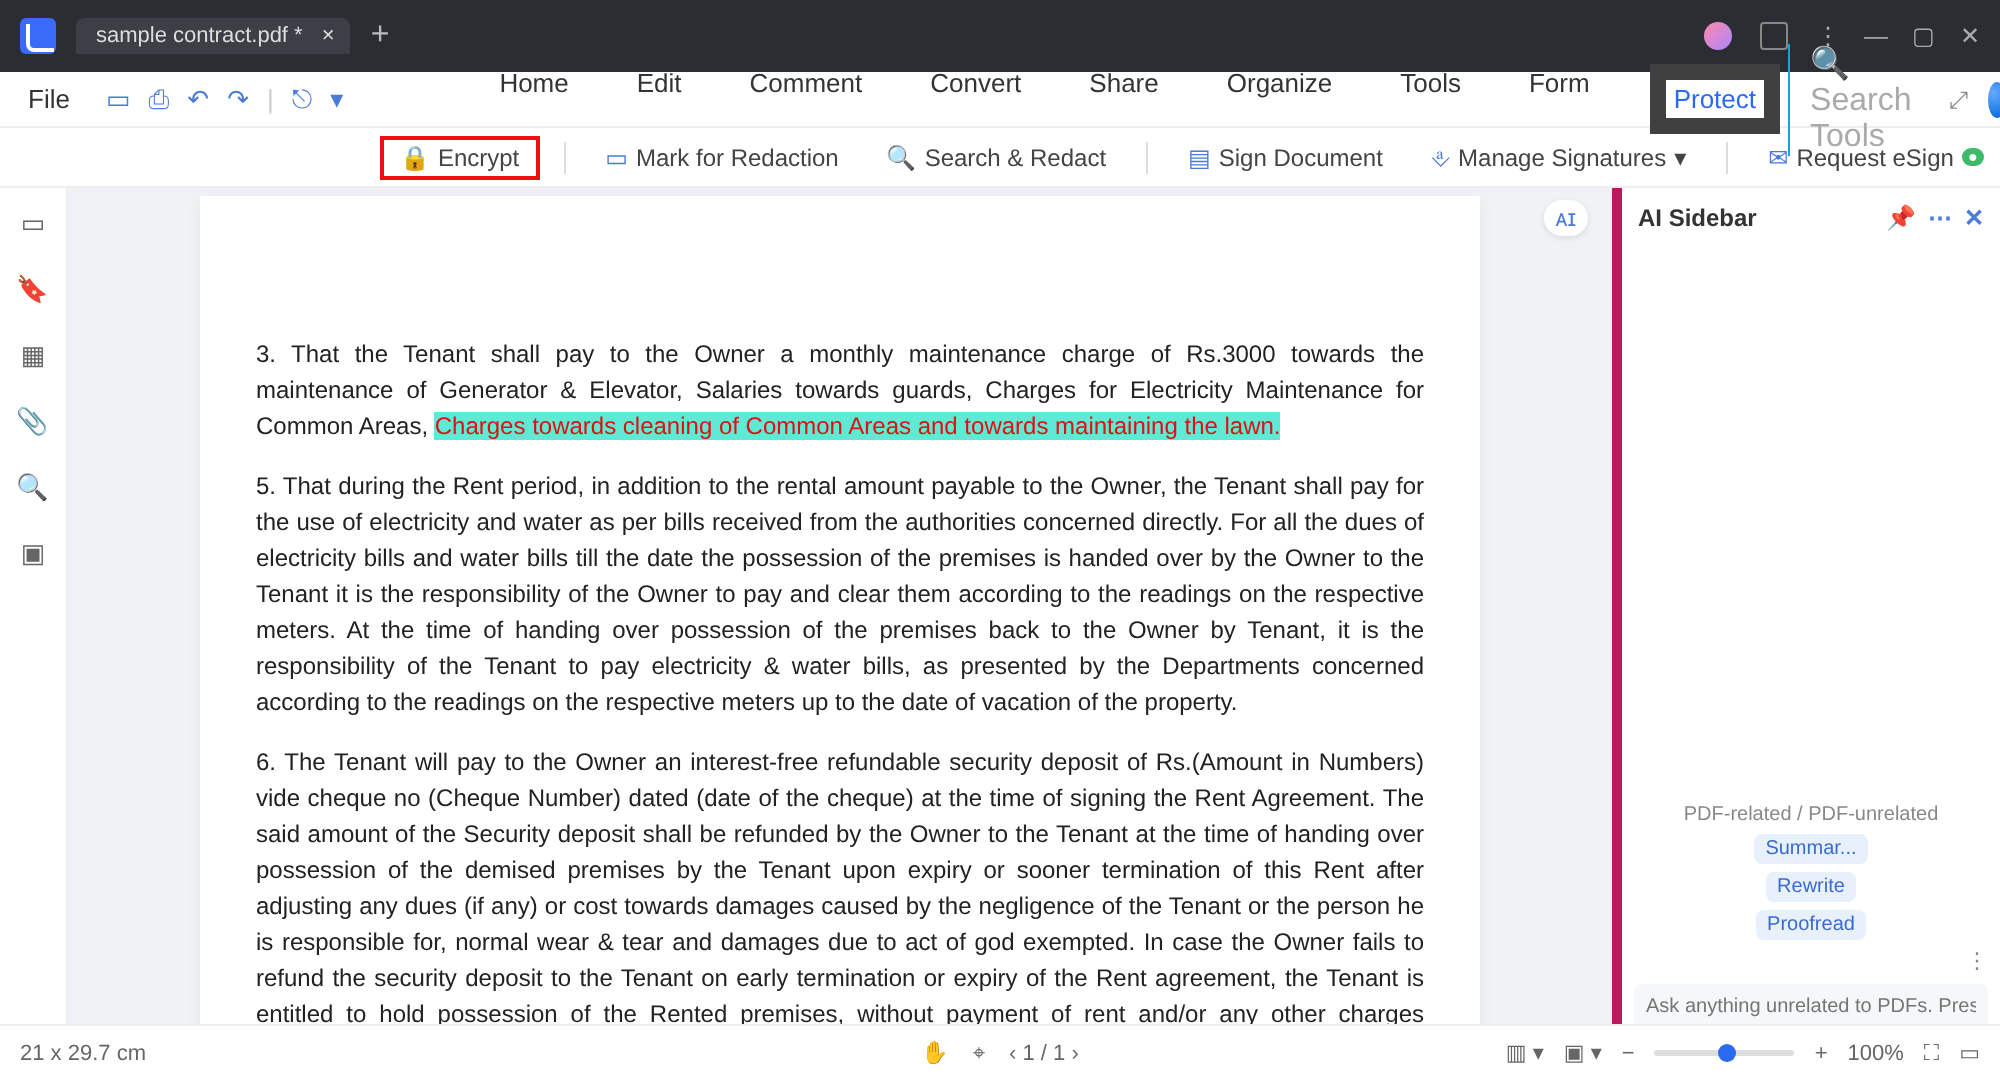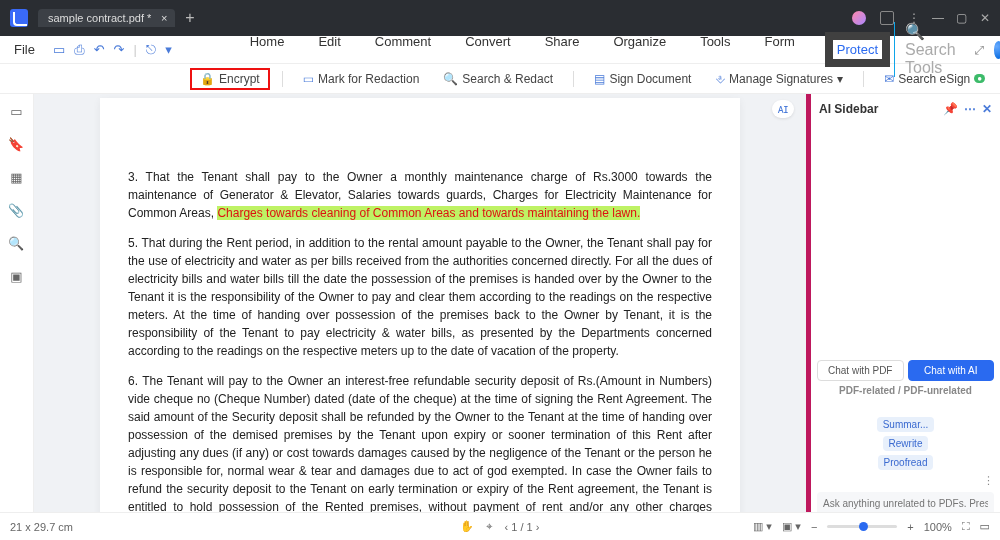--- a/index.html
+++ b/index.html
@@ -40,33 +40,33 @@
 
 .work { display:flex; height:454px; }
 .leftbar { width:34px; background:#fff; border-right:1px solid #eee; display:flex; flex-direction:column; align-items:center; padding-top:10px; gap:18px; }
 .leftbar span { color:#666; font-size:13px; }
 .leftbar .bottom { margin-top:auto; margin-bottom:10px; color:#888; }
 
 .canvas { flex:1; background:#f0f2f5; position:relative; overflow:hidden; }
 .ai-pill { position:absolute; top:6px; right:12px; background:#fff; border-radius:12px; padding:2px 6px; color:#4a7bd9; box-shadow:0 1px 3px rgba(0,0,0,.1); font-size:12px;}
 .page { background:#fff; width:640px; margin:4px auto 0; padding:70px 28px 10px 28px; min-height:560px; box-shadow:0 2px 8px rgba(0,0,0,.06); font-size:12px; line-height:1.5; color:#222; }
 .page p { margin-bottom:12px; text-align:justify; }
-.hl { background:#bef264; color:#d11; }
+.hl { background:#5eead4; color:#d11; }
 
 
 .sidebar { width:194px; background:#fff; border-left:5px solid #be185d; display:flex; }
 .sbmain { flex:1; padding:6px; display:flex; flex-direction:column; }
 .sb-head { display:flex; align-items:center; gap:4px; font-size:12px; color:#333; padding:2px 2px 6px; font-weight:600;}
 .sb-head .r { margin-left:auto; display:flex; gap:6px; color:#4a7bd9; }
 .greet { background:#f2f5fb; border-radius:6px; padding:8px; font-size:10.5px; color:#555; line-height:1.4; }
 .sb-mid { margin-top:auto; text-align:center; font-size:11px; color:#555; padding-bottom:6px;}
 .sb-mid .row { display:flex; gap:4px; margin:4px 0; }
 .sb-mid .pill { flex:1; border:1px solid #ddd; border-radius:4px; padding:4px 0; font-size:10px;}
 .sb-mid .pill.act { background:#2a6af0; color:#fff; border-color:#2a6af0; }
-.sb-note { color:#888; font-size:10px; margin-bottom:21px;font-weight:bold; }
+.sb-note { color:#888; font-size:10px; margin-bottom:4px; }
 .chiprow { display:flex; gap:4px; align-items:center;flex-direction:column; }
 .chip { background:#e8f0fb; color:#3a6ad0; border-radius:4px; padding:2px 6px; font-size:10px; }
 .chiprow .more { margin-left:auto; color:#888; }
 .prompt { border:0; background:#f6f7f9; color:#aaa; font-size:10px; padding:6px; width:100%; margin:5px 0; border-radius:4px;}
 .sendrow { display:flex; align-items:center; gap:6px; font-size:10px; color:#666;}
 .switch { width:22px; height:12px; background:#2a6af0; border-radius:6px; position:relative; }
 .switch:after { content:""; position:absolute; right:1px; top:1px; width:10px; height:10px; background:#fff; border-radius:50%; }
 .sendrow .send { margin-left:auto; color:#2a6af0; font-size:14px; }
 
 
@@ -138,21 +138,21 @@
     </div>
   <span class="sep"></span>
   <div class="tool">
       <span class="ic">▤</span>
       <span>Sign Document</span>
     </div>
   <div class="tool"><span class="ic">⎀</span><span>Manage Signatures</span> ▾</div>
   <span class="sep"></span>
   <div class="tool">
       <span class="ic">✉</span>
-      <span>Search eSign</span>
+      <span>Request eSign</span>
       <span class="badge">●</span>
     </div>
 </div>
 
 <div class="work">
   <div class="leftbar">
     <span>▭</span>
     <span>🔖</span>
     <span>▦</span>
     <span>📎</span>
@@ -174,24 +174,20 @@
     <div class="sbmain">
       <div class="sb-head">
           <span>AI Sidebar</span>
         <span class="r">
             <span>📌</span>
             <span>⋯</span>
             <span>✕</span>
           </span>
       </div>
       <div class="sb-mid">
-        <div class="row">
-          <div class="pill">Chat with PDF</div>
-          <div class="pill act">Chat with AI</div>
-        </div>
         <div class="sb-note">PDF-related / PDF-unrelated</div>
         <div class="chiprow">
           <span class="chip">Summar...</span>
           <span class="chip">Rewrite</span>
           <span class="chip">Proofread</span>
           <span class="more">⋮</span>
         </div>
         <input class="prompt" placeholder="Ask anything unrelated to PDFs. Press '#' for Prompts." style="">
         <div class="sendrow">
           <span>📄 <span>PDF</span></span>

